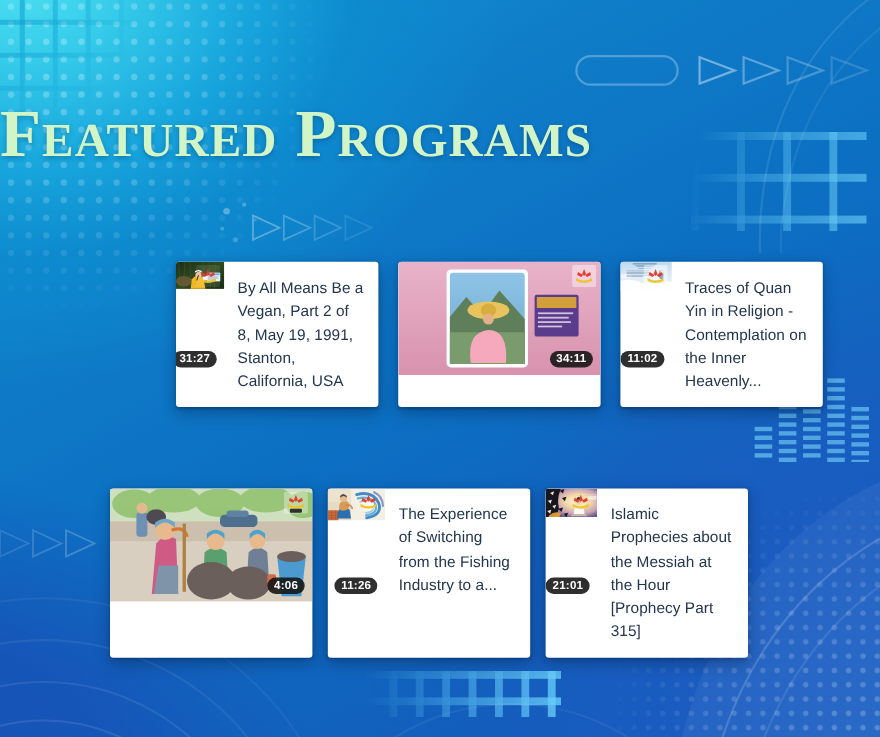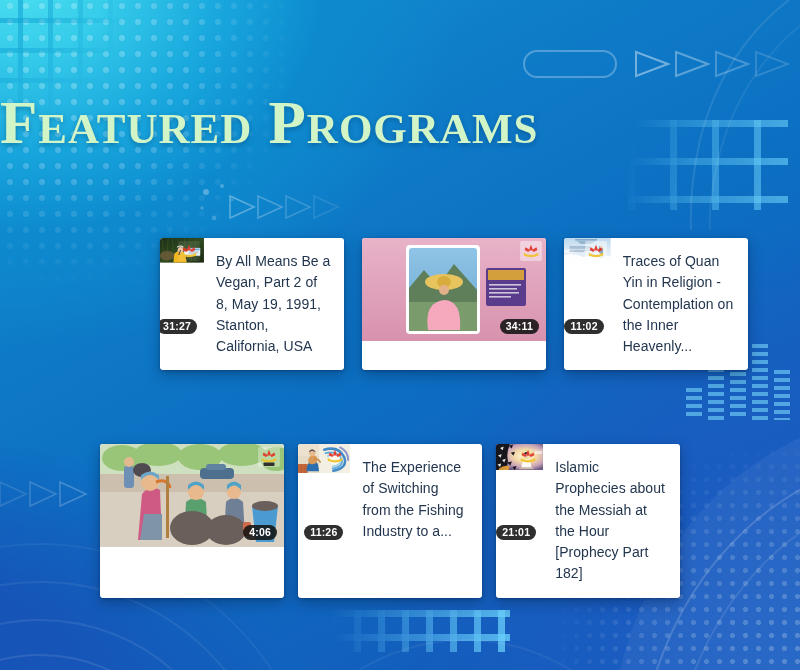--- a/index.html
+++ b/index.html
@@ -546,18 +546,18 @@
           <rect x="152" y="26" width="28" height="14" rx="1.5" fill="#ffffff" opacity=".55"></rect>
         </svg>
         <svg class="logo-badge" viewBox="0 0 24 22">
           <path d="M12,3 L14,8 L12,10 L10,8 Z" fill="#e23b2e"></path>
           <path d="M6,6 L11,9 L9,11 L5,9 Z" fill="#e23b2e"></path>
           <path d="M18,6 L13,9 L15,11 L19,9 Z" fill="#e23b2e"></path>
           <path d="M4,12 Q12,17 20,12 L20,15 Q12,19 4,15 Z" fill="#f0c430"></path>
         </svg>
         <div class="duration">21:01</div>
       </div>
-      <div class="card-title">Islamic Prophecies about the Messiah at the Hour [Prophecy Part 182]</div>
+      <div class="card-title">Islamic Prophecies about the Messiah at the Hour [Prophecy Part 315]</div>
     </div>
 
   </div>
 
 </div>
 
 </body></html>

